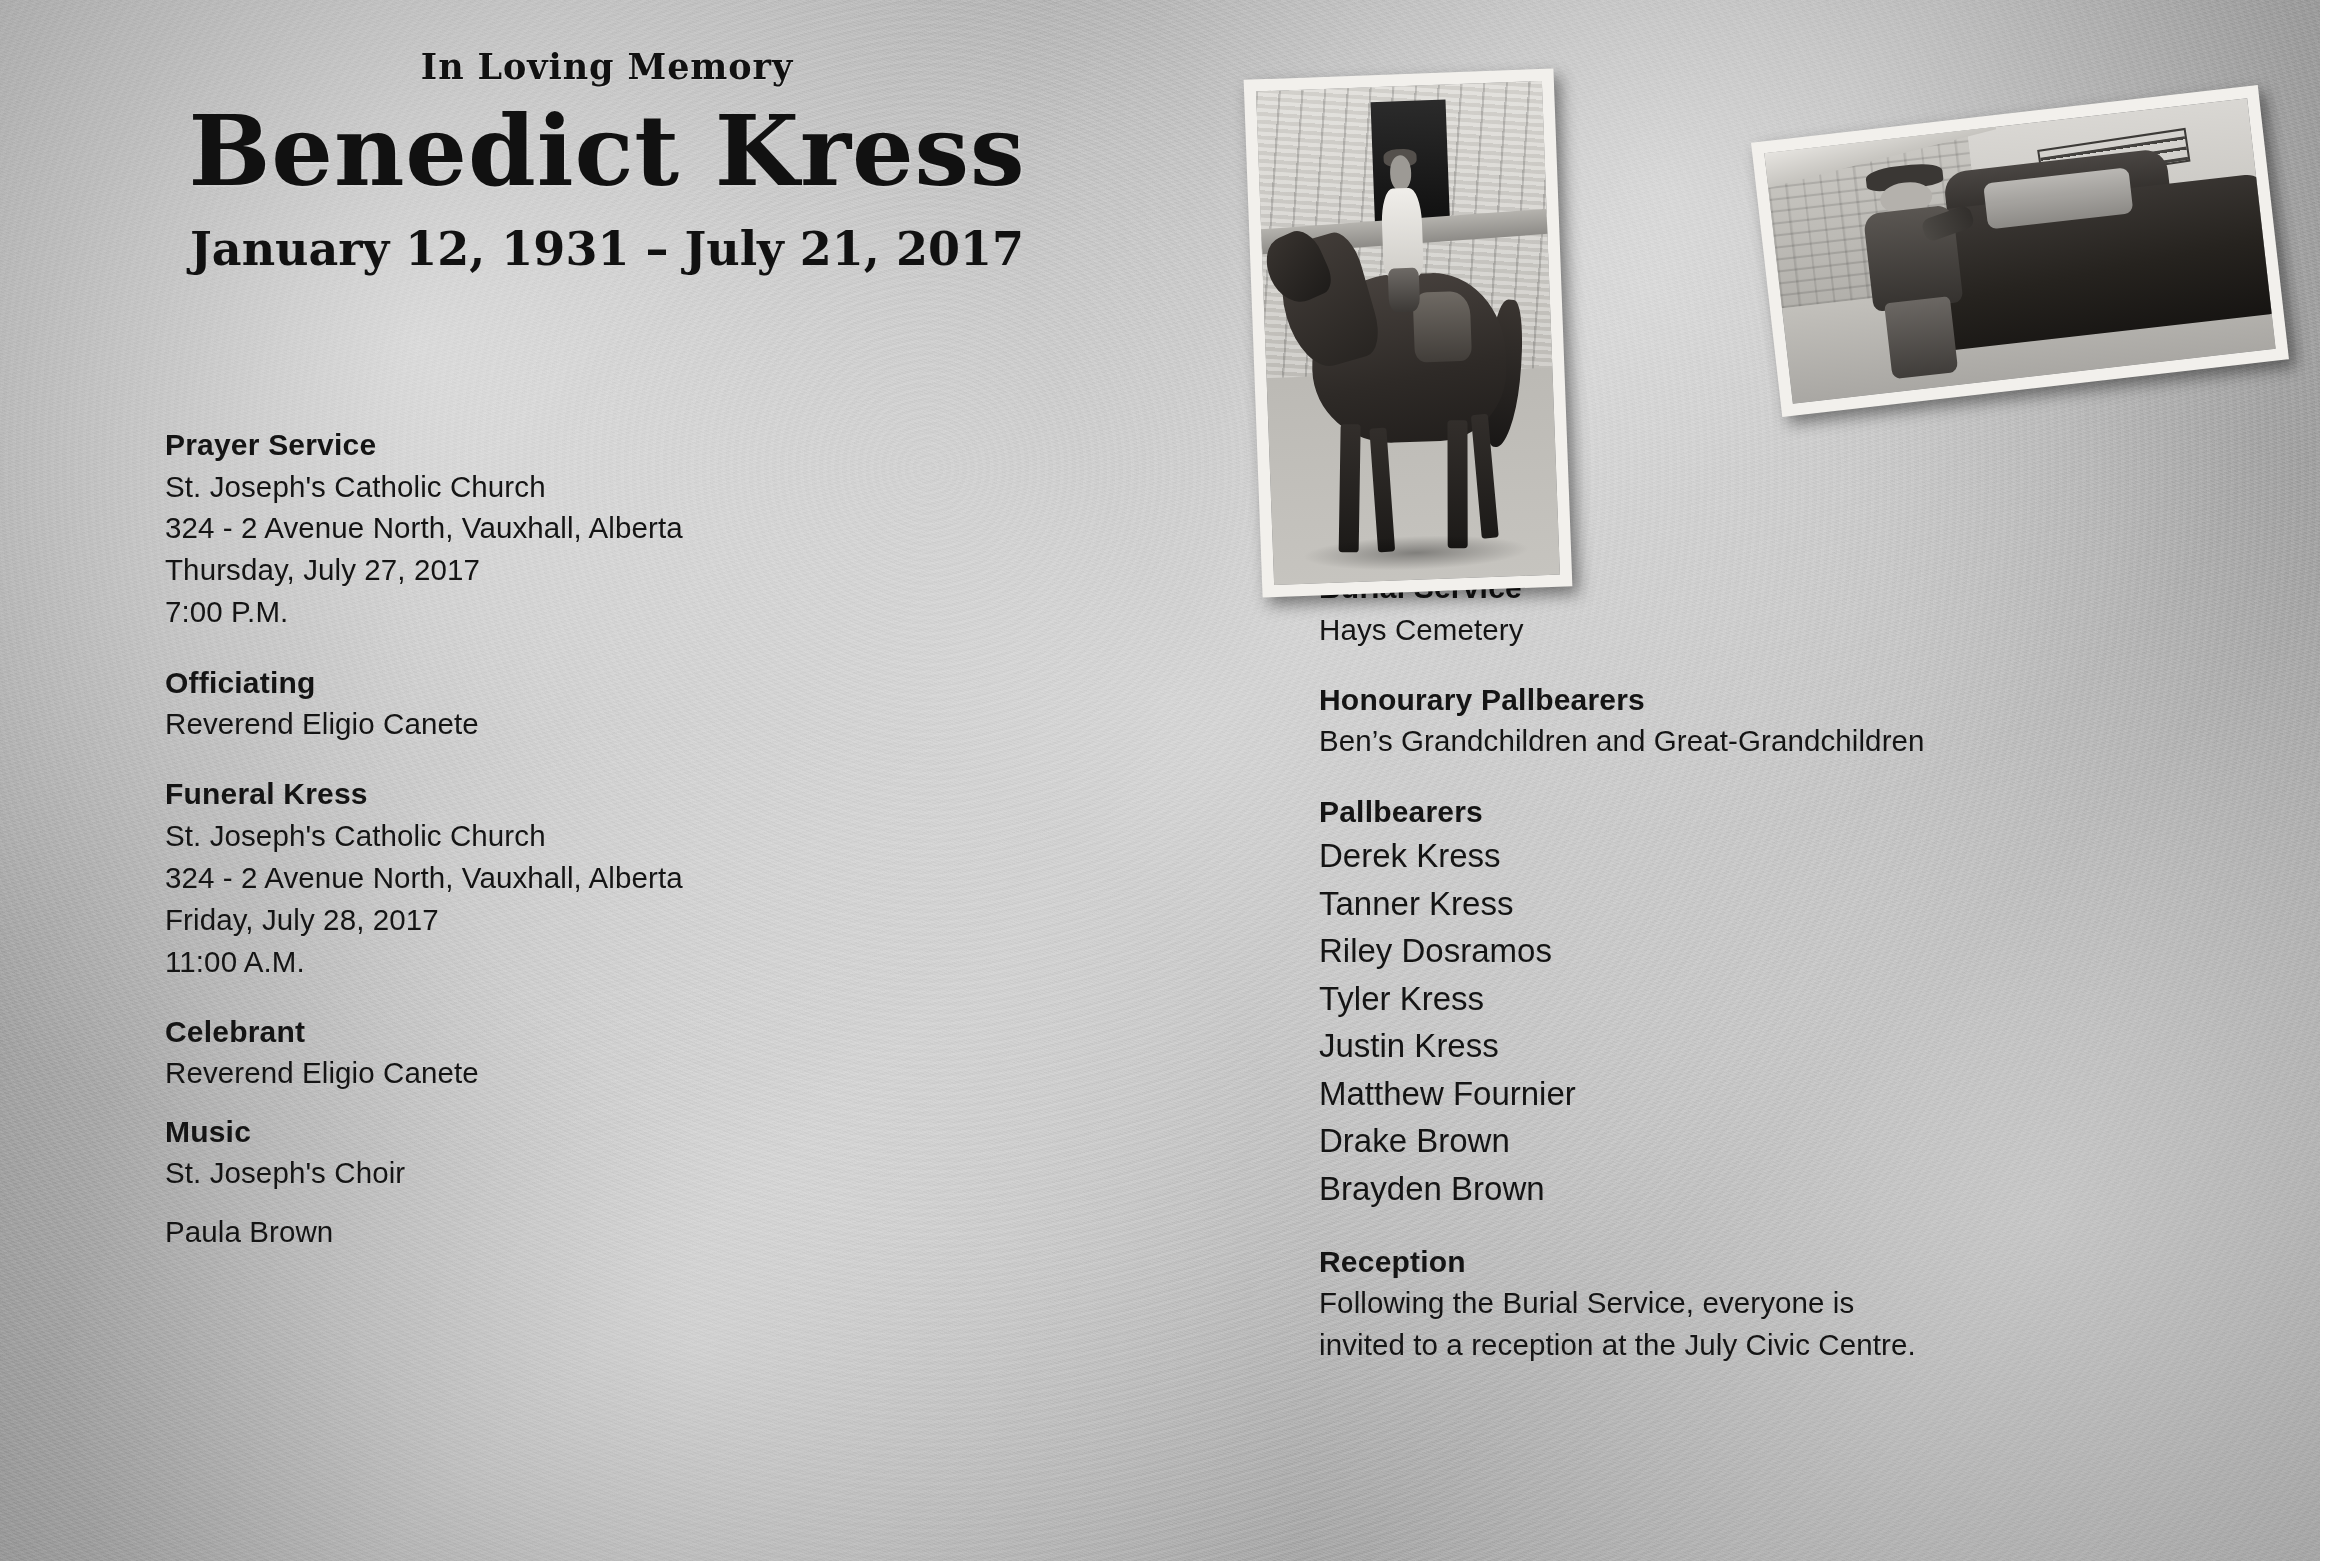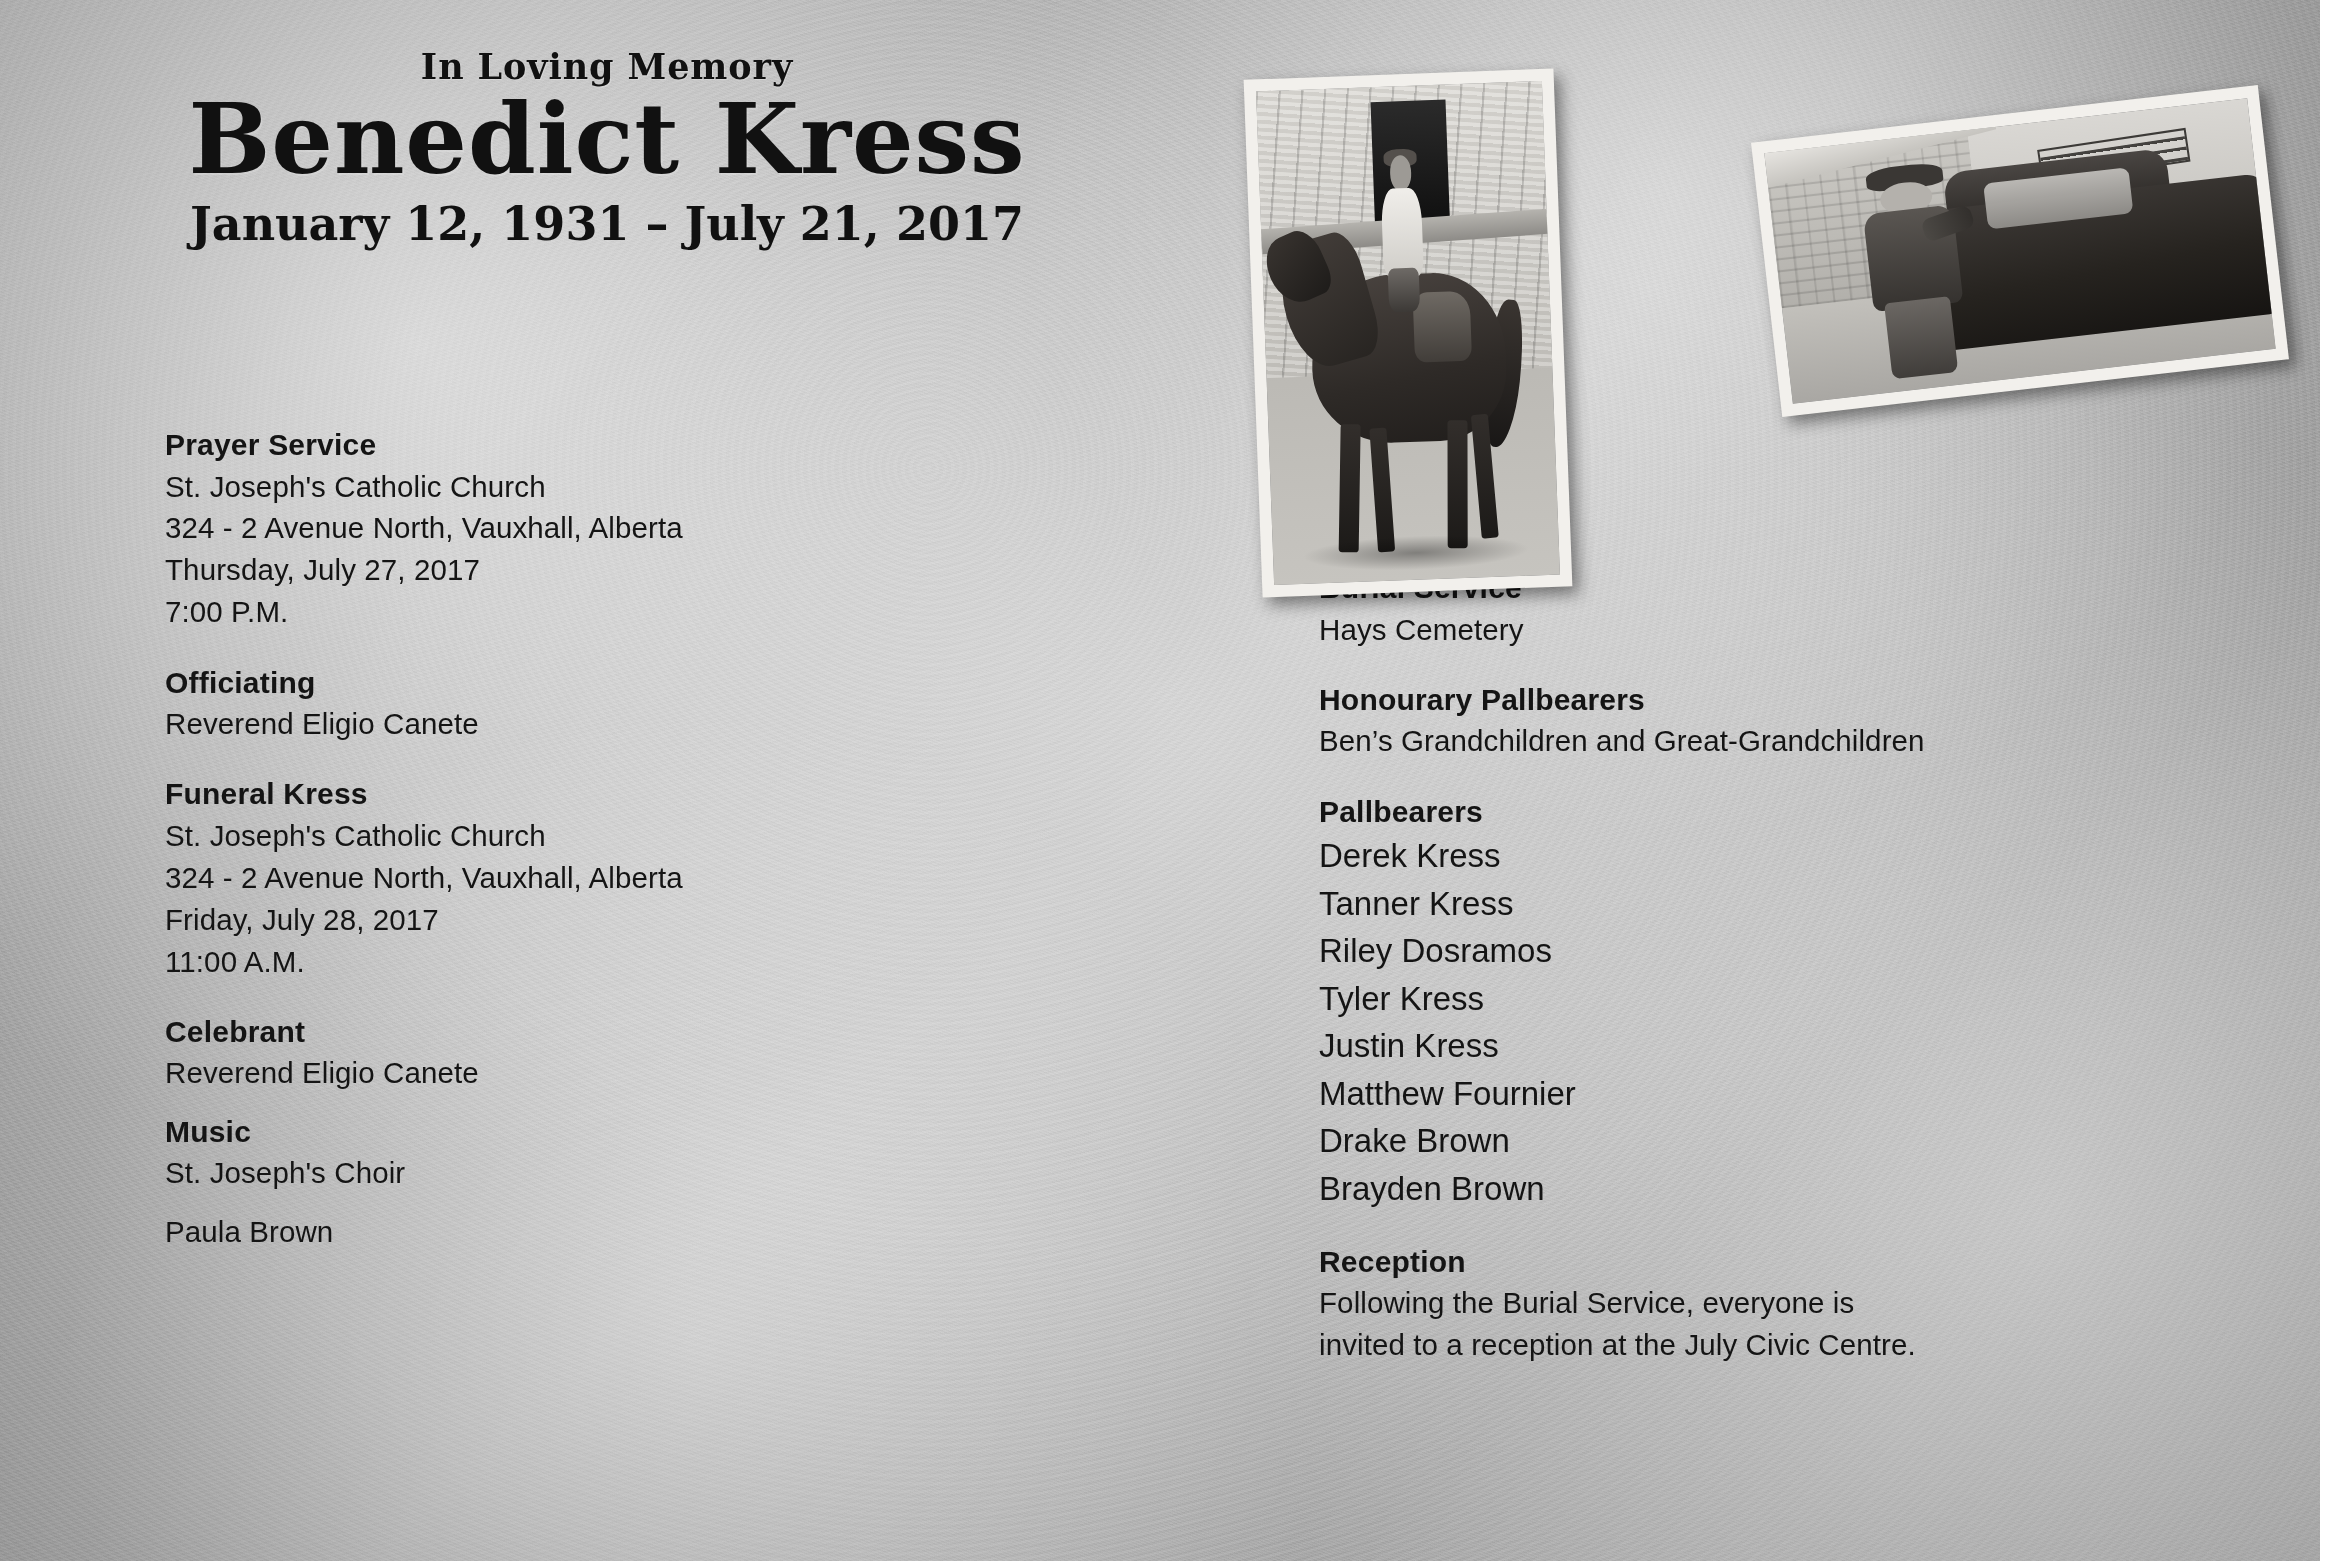--- a/index.html
+++ b/index.html
@@ -68,31 +68,31 @@
     letter-spacing: 0.9px;
     line-height: 1.1;
     text-shadow: 0.9px 0.9px 0 rgba(255,255,255,0.25);
   }
   .deceased-name {
     font-family: "DejaVu Serif", serif;
     font-weight: bold;
     font-size: 97px;
     letter-spacing: 0.9px;
     line-height: 1.08;
-    margin-top: 0;
+    margin-top: 12px;
     text-shadow: 1.7px 1.7px 0 rgba(255,255,255,0.18);
     text-align: center;
   }
   .dates {
     font-family: "DejaVu Serif", serif;
     font-weight: bold;
     font-size: 46px;
     letter-spacing: 0px;
     line-height: 1.1;
-    margin-top: 8px;
+    margin-top: 21px;
   }
 
   
   .col {
     position: absolute;
     color: #141414;
     text-align: left;
   }
   .col-left {
     left: 165px;

